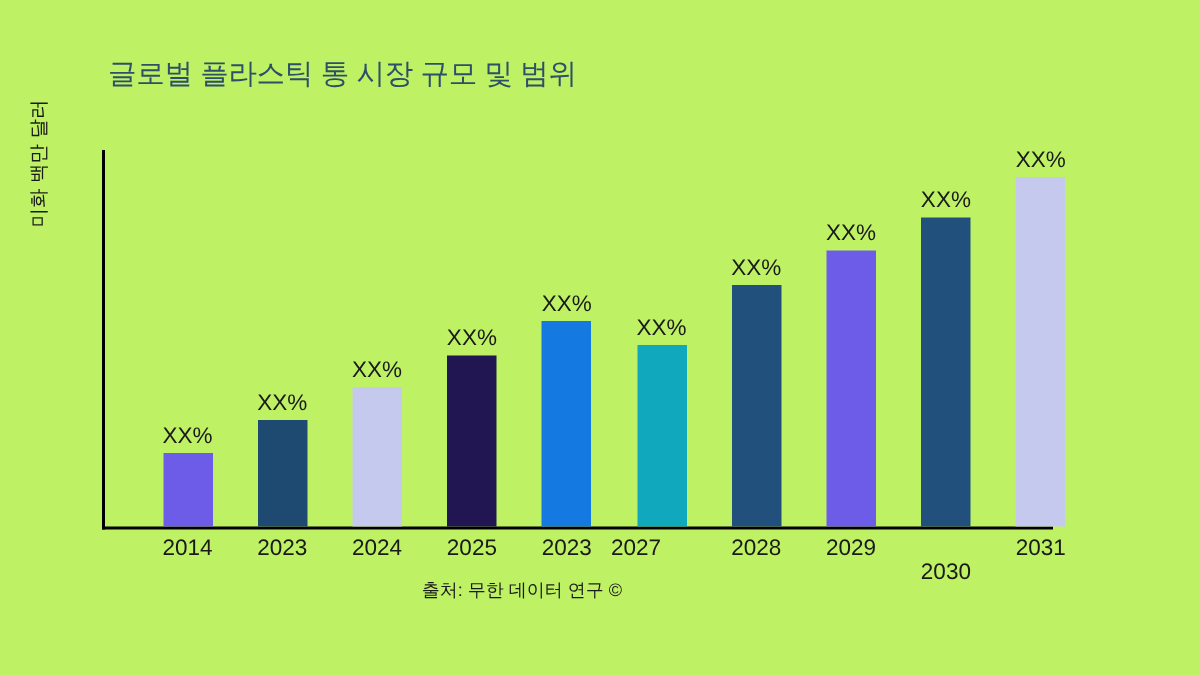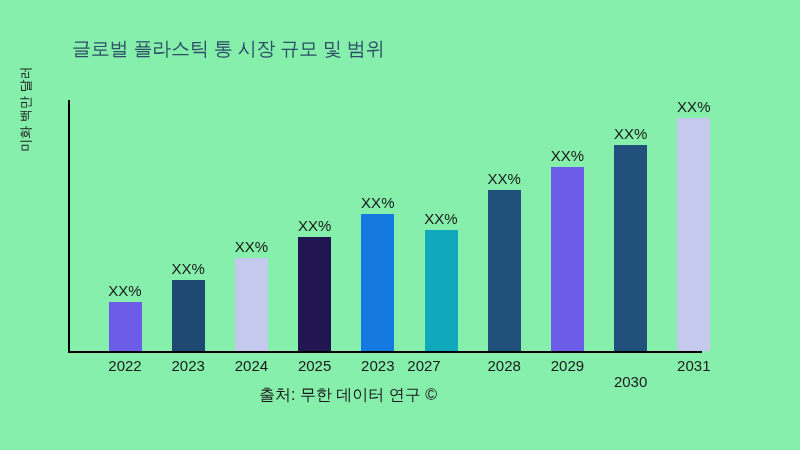--- a/index.html
+++ b/index.html
@@ -9,21 +9,21 @@
     height: 450px;
     background: #ffffff;
     font-family: "Liberation Sans", "DejaVu Sans", sans-serif;
     overflow: hidden;
   }
 
   #chart-root {
     position: relative;
     width: 800px;
     height: 450px;
-    background: #86efac;
+    background: #bef264;
   }
 
   
   #chart-title {
     position: absolute;
     left: 72px;
     top: 36px;
     font-size: 19px;
     font-weight: 400;
     color: #2d4f68;
@@ -114,21 +114,21 @@
     white-space: nowrap;
   }
 
   
   #source-note {
     position: absolute;
     left: 0;
     top: 385px;
     width: 696px;
     text-align: center;
-    font-size: 16px;
+    font-size: 12px;
     color: #1a1a1a;
   }
 </style>
 </head>
 <body>
 
 <div id="chart-root">
 
   <div id="chart-title" style="color: rgb(45, 79, 104);">글로벌 플라스틱 통 시장 규모 및 범위</div>
 
@@ -176,21 +176,21 @@
           <div class="bar-value-label" style="bottom: 209px;">XX%</div>
         </div>
         <div class="bar-group" style="left: 609.3px; width: 33px; height: 259px;">
           <div class="bar" style="height: 233px; background: rgb(197, 201, 238);"></div>
           <div class="bar-value-label" style="bottom: 236px;">XX%</div>
         </div>
       </div>
   </div>
 
   <div id="x-tick-layer">
-      <div class="x-tick-label" style="left: 95px; width: 60px;">2022</div>
+      <div class="x-tick-label" style="left: 95px; width: 60px;">2014</div>
       <div class="x-tick-label" style="left: 158.2px; width: 60px;">2023</div>
       <div class="x-tick-label" style="left: 221.4px; width: 60px;">2024</div>
       <div class="x-tick-label" style="left: 284.6px; width: 60px;">2025</div>
       <div class="x-tick-label" style="left: 347.8px; width: 60px;">2023</div>
       <div class="x-tick-label" style="left: 394px; width: 60px;">2027</div>
       <div class="x-tick-label" style="left: 474.2px; width: 60px;">2028</div>
       <div class="x-tick-label" style="left: 537.4px; width: 60px;">2029</div>
       <div class="x-tick-label" style="left: 600.6px; width: 60px; margin-top: 16px;">2030</div>
       <div class="x-tick-label" style="left: 663.8px; width: 60px;">2031</div>
     </div>

